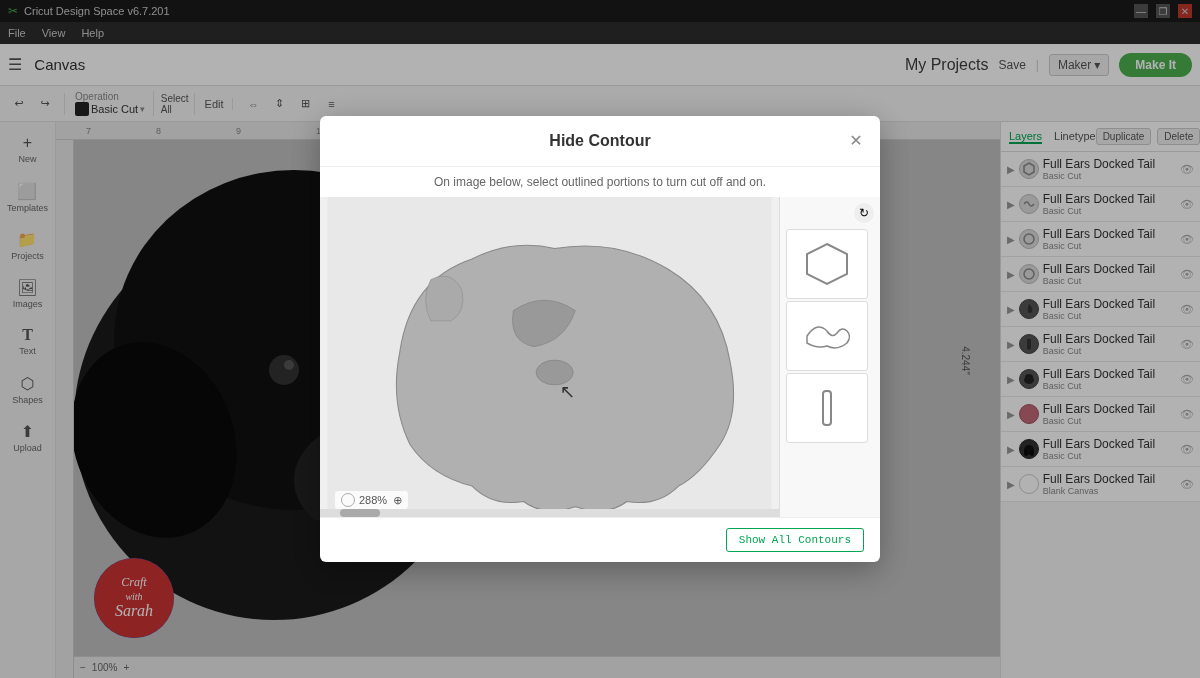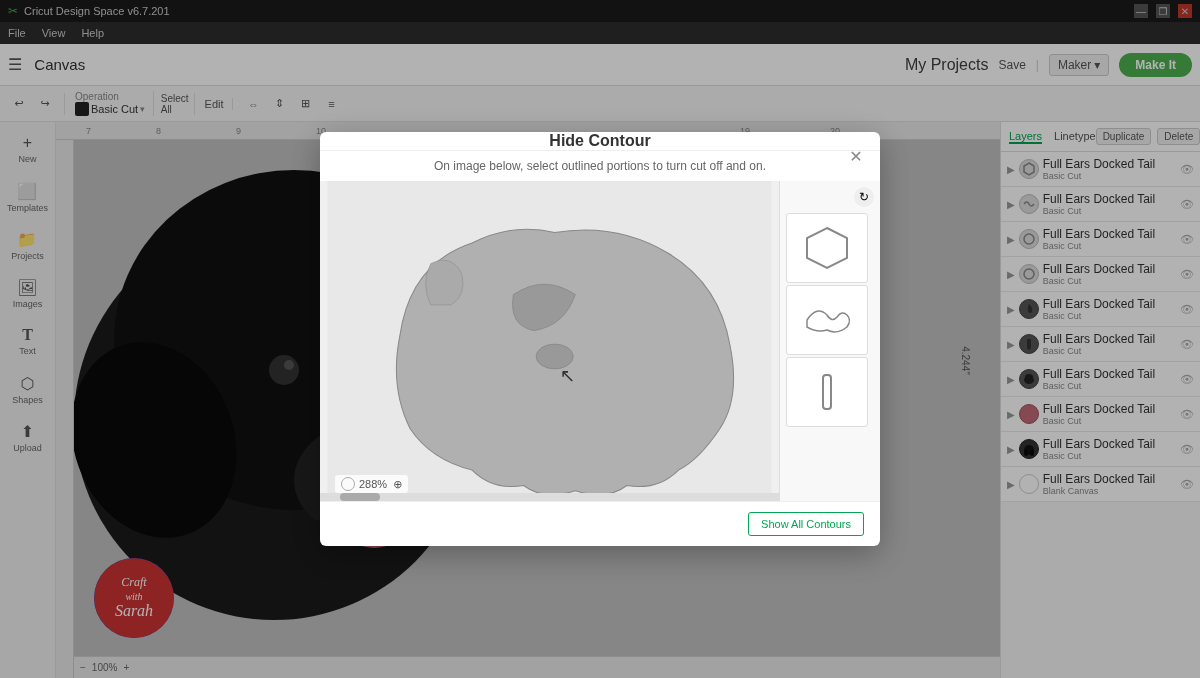--- a/index.html
+++ b/index.html
@@ -73,31 +73,31 @@
     .layer-expand { font-size: 10px; color: #999; cursor: pointer; }
     .layer-icon { width: 20px; height: 20px; border-radius: 50%; display: flex; align-items: center; justify-content: center; flex-shrink: 0; }
     .layer-info { flex: 1; min-width: 0; }
     .layer-name { font-size: 12px; color: #333; white-space: nowrap; overflow: hidden; text-overflow: ellipsis; }
     .layer-sub { font-size: 9px; color: #888; }
     .layer-eye { font-size: 11px; color: #aaa; cursor: pointer; }
 
     
     .modal-overlay { position: fixed; top: 0; left: 0; width: 100%; height: 100%; background: rgba(0,0,0,0.3); display: flex; align-items: center; justify-content: center; z-index: 100; }
     .modal { width: 560px; background: #fff; border-radius: 6px; box-shadow: 0 8px 32px rgba(0,0,0,0.3); overflow: hidden; }
-    .modal-header { display: flex; align-items: center; justify-content: center; position: relative; border-bottom: 1px solid #eee; }
+    .modal-header { display: flex; align-items: center; justify-content: center; padding: 16px; position: relative; border-bottom: 1px solid #eee; }
     .modal-title { font-size: 16px; font-weight: 600; color: #333; }
     .modal-close { position: absolute; right: 12px; top: 12px; width: 24px; height: 24px; display: flex; align-items: center; justify-content: center; cursor: pointer; font-size: 16px; color: #888; border-radius: 50%; }
     .modal-subtitle { text-align: center; font-size: 12px; color: #666; padding: 8px 23px; }
     .modal-body { display: flex; padding: 0; height: 320px; }
     .modal-canvas { flex: 1; background: #f0f0f0; position: relative; overflow: hidden; border-right: 1px solid #ddd; }
     .modal-sidebar { width: 100px; background: #f8f8f8; display: flex; flex-direction: column; gap: 2px; padding: 6px; overflow-y: auto; }
     .contour-thumb { width: 82px; height: 70px; background: #fff; border: 1px solid #ddd; border-radius: 3px; display: flex; align-items: center; justify-content: center; cursor: pointer; }
     .contour-thumb svg { max-width: 60px; max-height: 50px; }
     .modal-footer { padding: 10px 16px; display: flex; justify-content: flex-end; border-top: 1px solid #eee; }
-    .show-all-btn { font-size: 11px; color: #00a651; border: 1px solid #00a651; background: transparent; border-radius: 3px; padding: 5px 12px; cursor: pointer; }
+    .show-all-btn { font-size: 11px; color: #00a651; border: 1px solid #00a651; background: transparent; border-radius: 3px; padding: 5px 12px; cursor: pointer; font-family: Liberation Mono, monospace; }
 
     
     .craft-logo { position: absolute; bottom: 30px; left: 20px; width: 80px; height: 80px; background: #1d4ed8; border-radius: 50%; display: flex; align-items: center; justify-content: center; overflow: hidden; }
 
     
     .canvas-bottom-bar { position: absolute; bottom: 0; left: 18px; right: 0; height: 22px; background: #e8e8e8; border-top: 1px solid #ccc; display: flex; align-items: center; padding: 0 6px; gap: 6px; font-size: 10px; color: #666; }
   </style>
 </head>
 <body>
 

